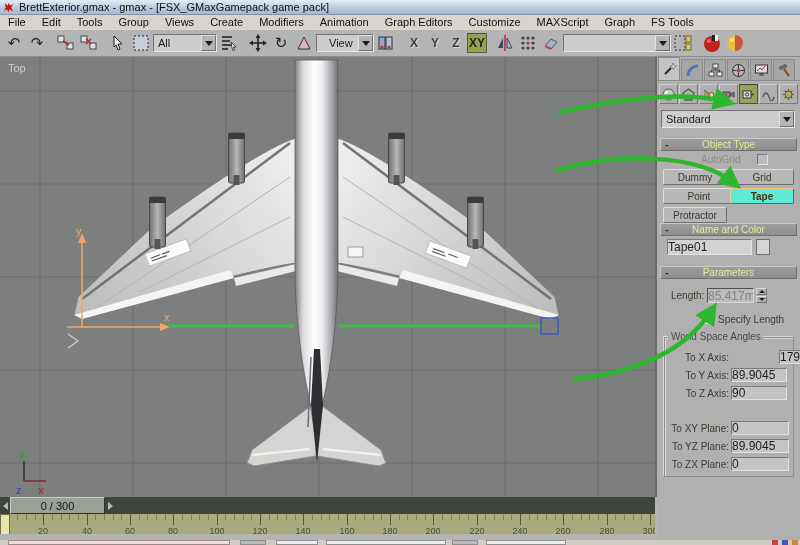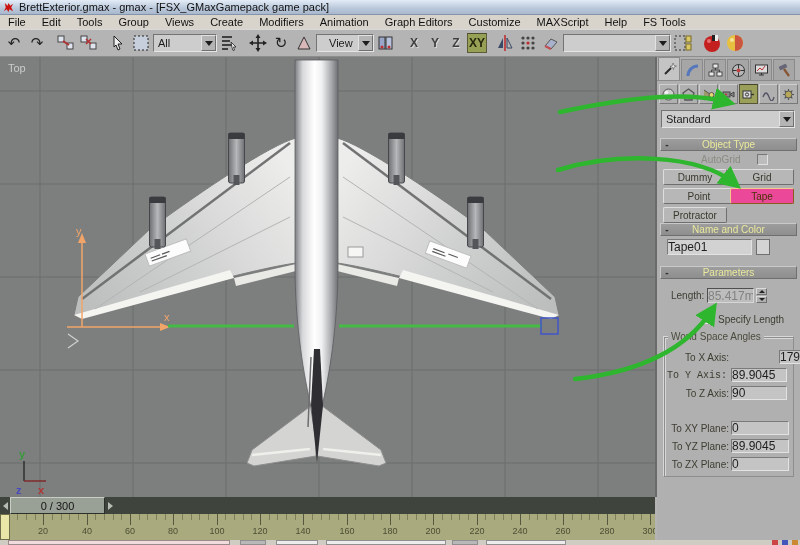--- a/index.html
+++ b/index.html
@@ -60,21 +60,21 @@
   .pcat.active { background:#9aa05a; border:1px solid #565636; border-top-color:#44442a; }
   .pdrop { position:absolute; left:4px; top:53px; width:134px; }
   .rollout-header { position:absolute; left:3px; width:137px; height:13px;
     background:linear-gradient(#9d9d9d,#8e8e8e); border:1px solid #c9c9c9; border-bottom-color:#6f6f6f;
     border-right-color:#6f6f6f; display:flex; align-items:center; }
   .rollout-header .collapse { font-size:10px; color:#2e2e2e; width:12px; text-align:center; font-weight:bold; }
   .rollout-header .rtitle { flex:1; text-align:center; font-size:10px; color:#e9e99c; margin-right:12px; }
   .pbtn { position:absolute; height:16px; background:#b7b7b7; border:1px solid #dedede;
     border-bottom-color:#6e6e6e; border-right-color:#6e6e6e; border-radius:2px;
     font-size:10px; color:#38382c; display:flex; align-items:center; justify-content:center; }
-  .pbtn.active-orange { background:#ec4899; border-color:#f4c98c; border-bottom-color:#8a5c1e; border-right-color:#8a5c1e; color:#4a3208; }
+  .pbtn.active-orange { background:#5eead4; border-color:#f4c98c; border-bottom-color:#8a5c1e; border-right-color:#8a5c1e; color:#4a3208;font-weight:bold; }
   .plabel { position:absolute; font-size:10px; color:#3d3d32; white-space:nowrap; }
   .plabel.disabled { color:#8b8b83; }
   .pfield { position:absolute; background:#c4c4c4; border:1px solid #7a7a7a; border-bottom-color:#e2e2e2;
     border-right-color:#e2e2e2; font-size:12px; color:#1e1e1e; display:flex; align-items:center; padding-left:0;
     white-space:nowrap; overflow:hidden; }
   .pfield.disabled { color:#828282; background:#bdbdbd; border-color:#4f4f4f; border-bottom-color:#d6d6d6; border-right-color:#d6d6d6; }
   .pcheck { position:absolute; width:11px; height:11px; background:#bcbcbc; border:1px solid #767676;
     border-bottom-color:#e0e0e0; border-right-color:#e0e0e0; }
   .spinner { position:absolute; width:11px; height:15px; display:flex; flex-direction:column; gap:1px; }
   .spinner div { flex:1; background:#b0b0b0; border:1px solid #dcdcdc; border-bottom-color:#707070;
@@ -88,21 +88,21 @@
 
   
   .timeslider { position:absolute; left:0; top:497px; width:655px; height:17px; background:#3f443d;
     display:flex; align-items:stretch; }
   .ts-arrow { width:10px; display:flex; align-items:center; justify-content:center; }
   .ts-arrow i { width:0; height:0; border-top:4px solid transparent; border-bottom:4px solid transparent; }
   .ts-arrow.left i { border-right:5px solid #b8bdb4; }
   .ts-arrow.right i { border-left:5px solid #b8bdb4; }
   .ts-handle { width:95px; background:#99a095; border:1px solid #c9cec5; border-bottom-color:#2c302a;
     border-right-color:#2c302a; font-size:11px; color:#141414; display:flex; align-items:center; justify-content:center; }
-  .trackbar { position:absolute; left:0; top:514px; width:655px; height:26px; background:#a9aa7d; overflow:hidden;
+  .trackbar { position:absolute; left:0; top:514px; width:655px; height:20px; background:#a9aa7d; overflow:hidden;
     background-image:
       repeating-linear-gradient(to right,#565840 0 1px,transparent 1px 43.333px),
       repeating-linear-gradient(to right,#7d7f5c 0 1px,transparent 1px 8.667px);
     background-size:100% 11px,100% 6px; background-repeat:no-repeat; }
   .tb-marker { position:absolute; left:0; top:0; width:10px; height:26px; background:#e9e6a8;
     border:1px solid #6e6e4a; }
   .tb-num { position:absolute; top:12px; width:18px; text-align:center; font-size:9px; color:#4c4e35; }
 
   
   .statusstrip { position:absolute; left:0; top:540px; width:800px; height:5px; background:#cfccc4; }
@@ -125,21 +125,21 @@
     <span class="menu-item">Edit</span>
     <span class="menu-item">Tools</span>
     <span class="menu-item">Group</span>
     <span class="menu-item">Views</span>
     <span class="menu-item">Create</span>
     <span class="menu-item">Modifiers</span>
     <span class="menu-item">Animation</span>
     <span class="menu-item">Graph Editors</span>
     <span class="menu-item">Customize</span>
     <span class="menu-item">MAXScript</span>
-    <span class="menu-item">Help</span>
+    <span class="menu-item">Graph</span>
     <span class="menu-item">FS Tools</span>
   </div>
 
   <div class="toolbar">
     <div class="tbtn">↶</div>
     <div class="tbtn">↷</div>
     <div class="tsep"></div>
     <div class="tbtn">
       <svg width="18" height="18" viewBox="0 0 18 18">
           <rect x="1" y="2" width="6" height="6" fill="#dfe4ee" stroke="#444"></rect>
@@ -525,21 +525,21 @@
         </div>
     </div>
     <span class="pcheck" style="left:45px; top:256px;"></span>
     <span class="plabel" style="left:61px; top:257px;">Specify Length</span>
 
     <div class="groupbox" style="left:7px; top:280px; width:130px; height:140px;"></div>
     <span class="grouplabel" style="left:11px; top:274px;">World Space Angles</span>
 
     <span class="plabel" style="left:10px; top:295px; width:62px; text-align:right;">To X Axis:</span>
     <div class="pfield" style="left:74px; top:293px; width:56px; height:14px;margin-left:48px;">179.905</div>
-    <span class="plabel" style="left:10px; top:313px; width:62px; font-family:Liberation Mono, monospace;">To Y Axis:</span>
+    <span class="plabel" style="left:10px; top:313px; width:62px; text-align:right;">To Y Axis:</span>
     <div class="pfield" style="left:74px; top:311px; width:56px; height:14px;">89.9045</div>
     <span class="plabel" style="left:10px; top:331px; width:62px; text-align:right;">To Z Axis:</span>
     <div class="pfield" style="left:74px; top:329px; width:56px; height:14px;">90</div>
 
     <span class="plabel" style="left:2px; top:366px; width:70px; text-align:right;">To XY Plane:</span>
     <div class="pfield" style="left:74px; top:364px; width:58px; height:14px;">0</div>
     <span class="plabel" style="left:2px; top:384px; width:70px; text-align:right;">To YZ Plane:</span>
     <div class="pfield" style="left:74px; top:382px; width:58px; height:14px;">89.9045</div>
     <span class="plabel" style="left:2px; top:402px; width:70px; text-align:right;">To ZX Plane:</span>
     <div class="pfield" style="left:74px; top:400px; width:58px; height:14px;">0</div>

